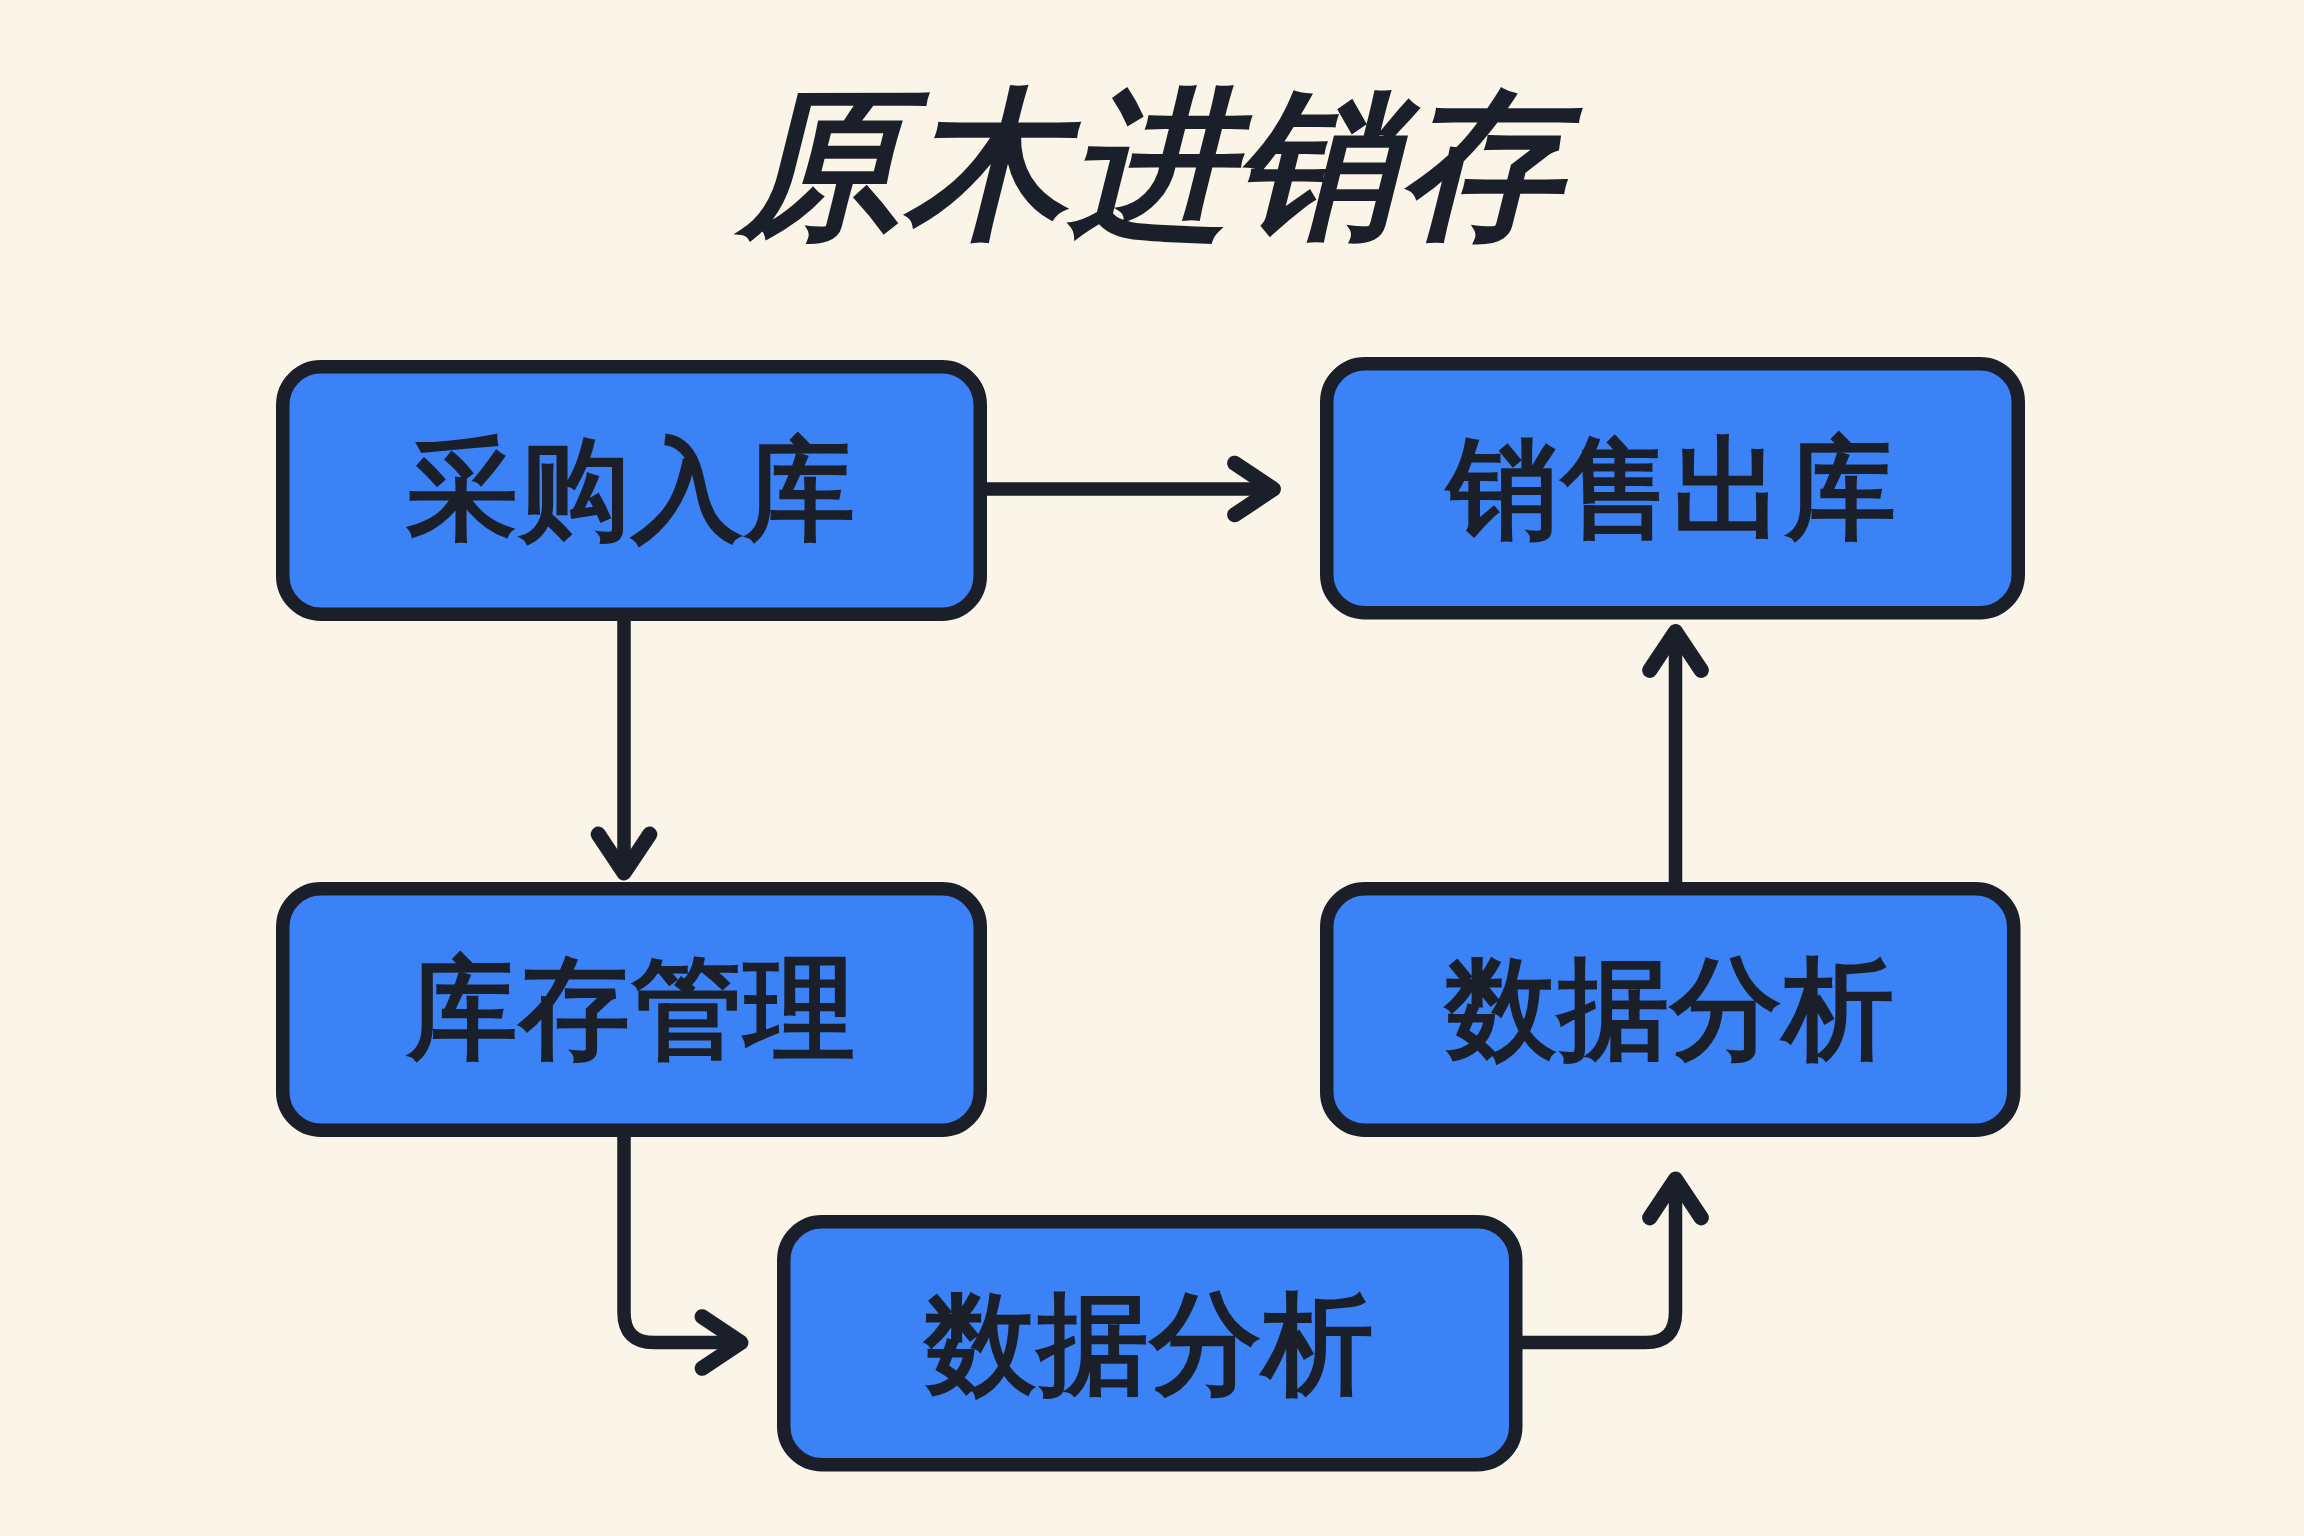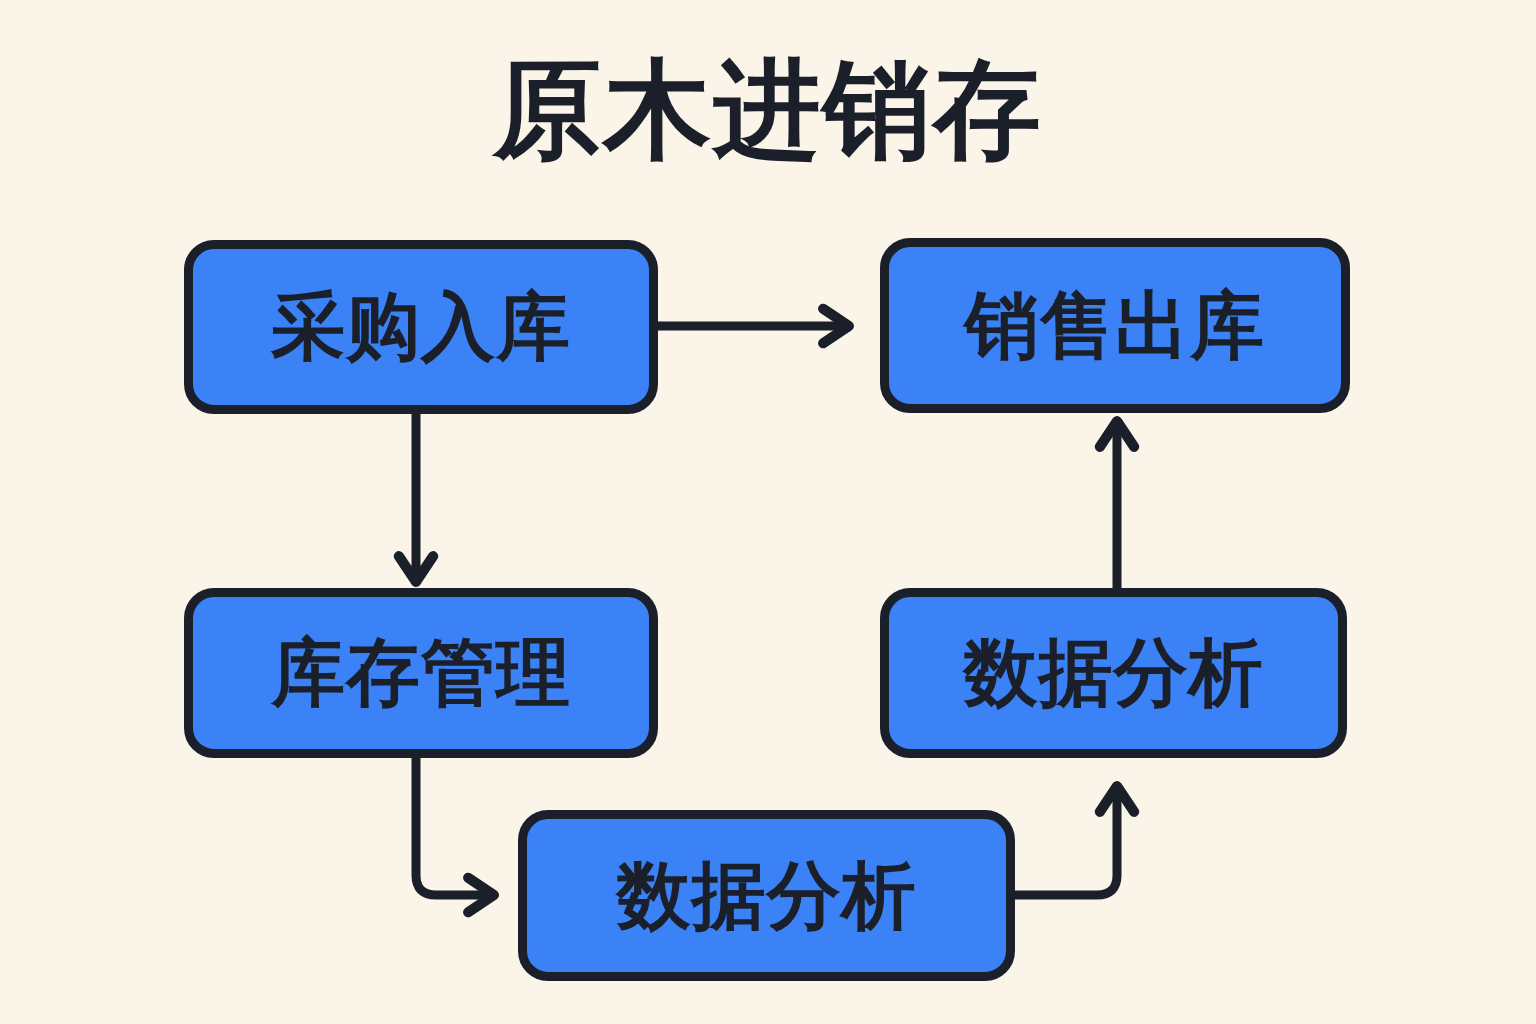--- a/index.html
+++ b/index.html
@@ -24,20 +24,21 @@
     left: 0;
     top: 44px;
     width: 1536px;
     text-align: center;
     font-size: 108px;
     line-height: 132px;
     font-weight: 900;
     letter-spacing: 2px;
     color: #1b1f2a;
     white-space: nowrap;
+    font-style: italic;
   }
   .node {
     position: absolute;
     box-sizing: border-box;
     background: #3b82f6;
     border: 9px solid #1b1f2a;
     border-radius: 30px;
     display: flex;
     align-items: center;
     justify-content: center;

